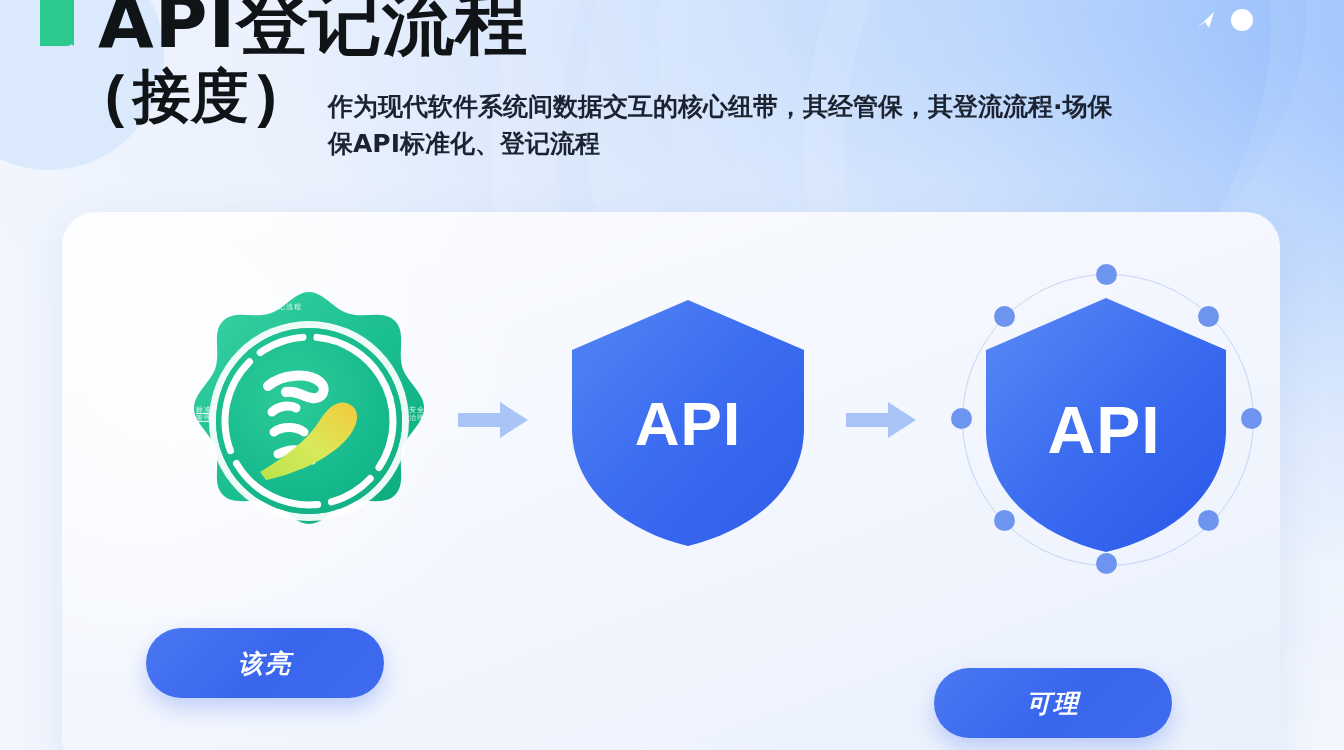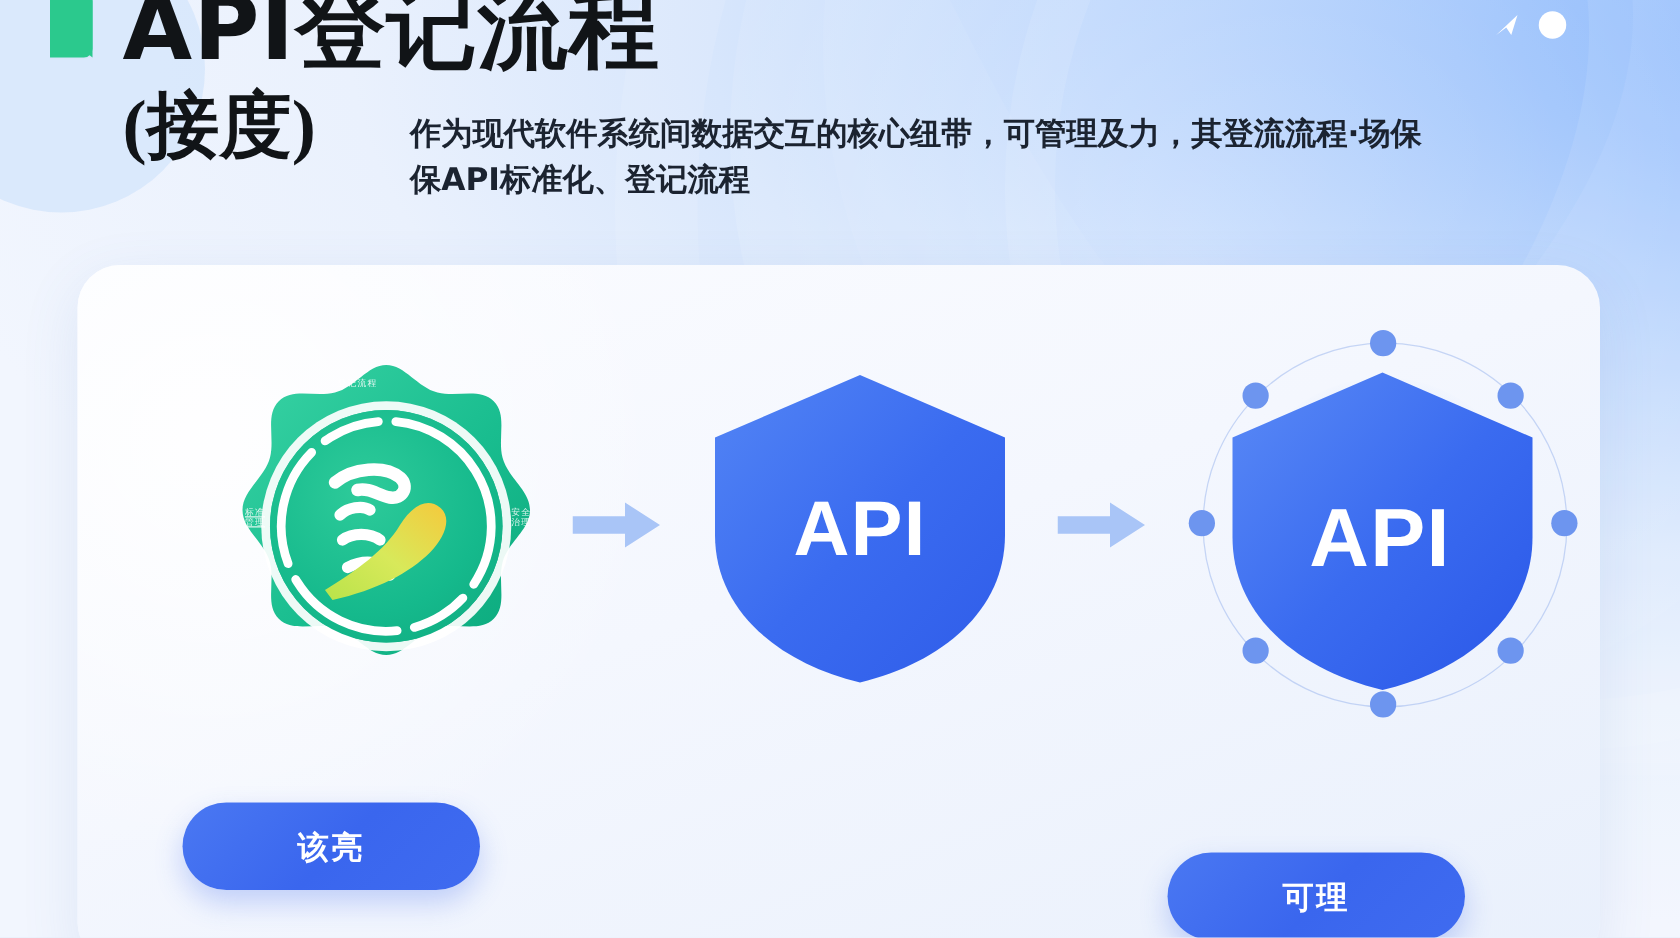--- a/index.html
+++ b/index.html
@@ -59,21 +59,21 @@
   .header{position:absolute;left:0;top:0;width:1344px;}
   .title-block{position:absolute;left:98px;top:-16px;}
   .title-main{
     font-size:72px;font-weight:bold;color:#111417;letter-spacing:1px;
     line-height:1.08;white-space:nowrap;
     font-family:"DejaVu Sans","Liberation Sans",sans-serif;
   }
   .title-sub{
     font-size:58px;font-weight:bold;color:#111417;line-height:1.15;
     white-space:nowrap;margin-top:6px;
-    font-family:Liberation Serif, serif;
+    font-family:Liberation Mono, monospace;
   }
   .desc{
     position:absolute;left:328px;top:88px;width:900px;
     font-size:25px;line-height:1.48;color:#1b2330;font-weight:bold;
     font-family:"DejaVu Sans","Liberation Sans",sans-serif;
   }
 
   
   .card{
     position:absolute;left:62px;top:212px;width:1218px;height:560px;
@@ -134,21 +134,21 @@
 
   .shield{position:absolute;}
   .shield svg{display:block;}
   .shield-label{
     position:absolute;left:0;right:0;text-align:center;
     color:#ffffff;font-weight:bold;letter-spacing:1px;
     font-family:"Liberation Sans","DejaVu Sans",sans-serif;
   }
 
   
-  .pills{position:absolute;left:0;top:430px;width:1218px;height:90px;}
+  .pills{position:absolute;left:0;top:416px;width:1218px;height:90px;font-style:italic;}
   .pill{
     position:absolute;width:238px;height:70px;border-radius:36px;
     background:linear-gradient(135deg,#4a78f2 0%,#3a66ee 52%,#3f6bf0 100%);
     box-shadow:0 10px 22px rgba(62,105,238,.28);
     display:flex;align-items:center;justify-content:center;
   }
   .pill-label{
     color:#fff;font-size:25px;font-weight:bold;letter-spacing:2px;
     font-family:"DejaVu Sans","Liberation Sans",sans-serif;
   }
@@ -181,21 +181,21 @@
     </svg>
   </div>
   <div class="white-dot"></div>
 
   <div class="header">
     <div class="title-block">
       <div class="title-main">API登记流程</div>
       <div class="title-sub">(接度)</div>
     </div>
     <div class="desc">
-      <div>作为现代软件系统间数据交互的核心纽带，可管理及力，其登流流程·场保</div>
+      <div>作为现代软件系统间数据交互的核心纽带，其经管保，其登流流程·场保</div>
       <div>保API标准化、登记流程</div>
     </div>
   </div>
 
   <div class="card">
     <div class="card-glow"></div>
 
     <div class="flow">
 
       <div class="logo-wrap">

